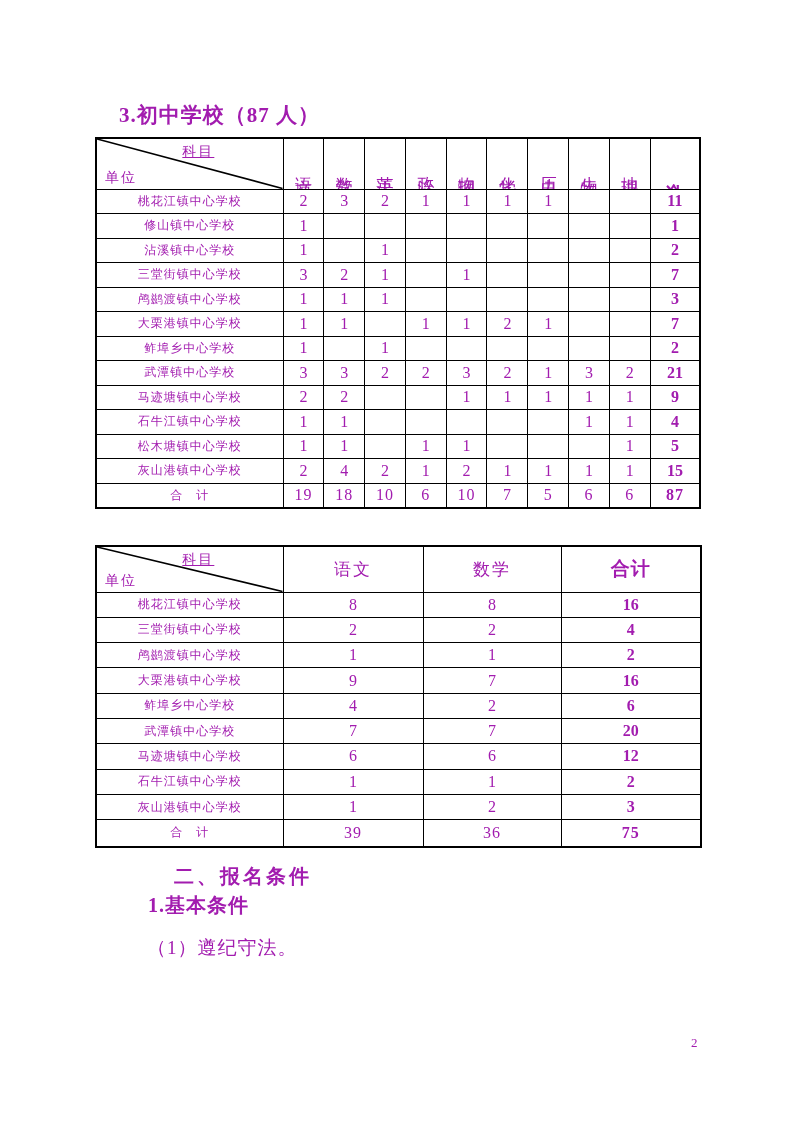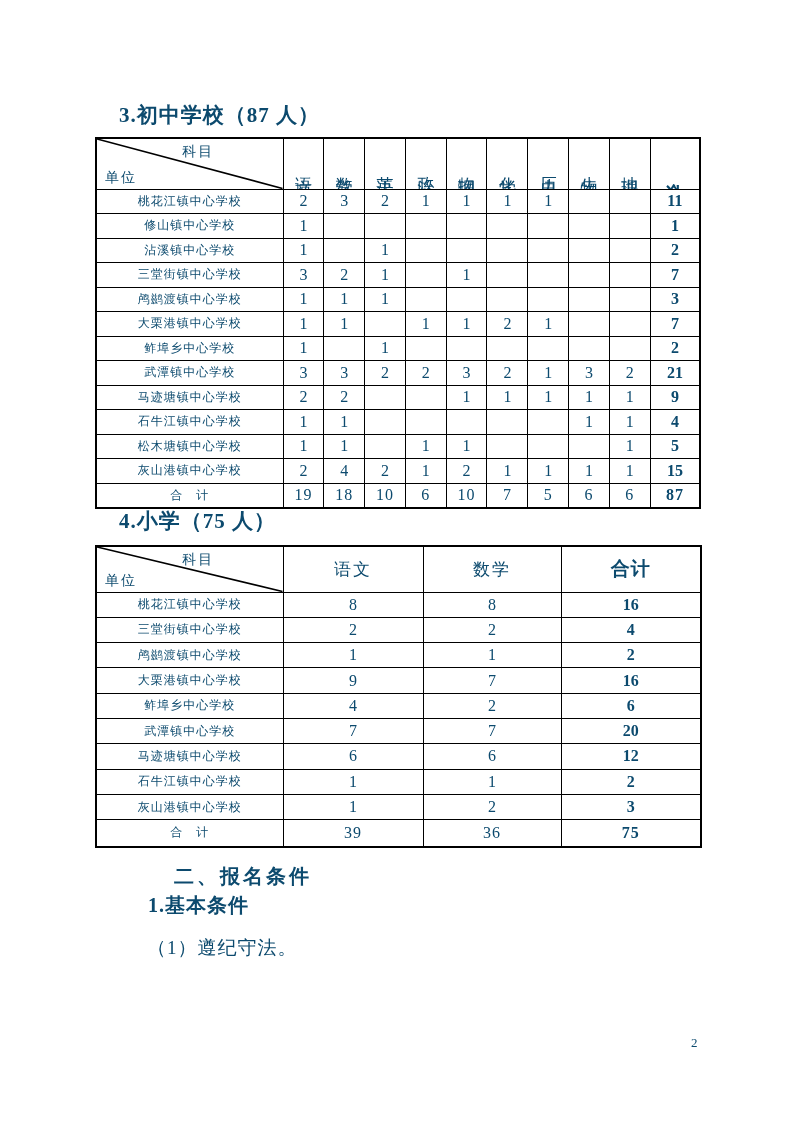--- a/index.html
+++ b/index.html
@@ -1,16 +1,16 @@
 <!DOCTYPE html>
 <html><head>
 <meta charset="utf-8">
 <style>
   html,body{margin:0;padding:0;background:#ffffff;}
-  .page{position:relative;width:793px;height:1122px;background:#ffffff;color:#0c4a6e;
+  .page{position:relative;width:793px;height:1122px;background:#ffffff;color:#a21caf;
         font-family:"Liberation Serif", serif;overflow:hidden;}
 
   .sec-title{position:absolute;margin:0;font-weight:bold;font-size:21px;letter-spacing:1px;
              font-family:"Liberation Serif", serif;}
   .t3{left:119px;top:101px;}
   .t4{left:119px;top:507px;}
 
   table.tbl{position:absolute;border-collapse:collapse;table-layout:fixed;background:#fff;
             border:2.5px solid #000;}
   .tbl th,.tbl td{border:1.6px solid #000;padding:0;text-align:center;vertical-align:middle;
@@ -31,21 +31,21 @@
   .tbl2 thead th.total-h{font-weight:bold;font-size:19px;letter-spacing:1px;}
 
   td.school{font-size:12px;letter-spacing:1px;}
   td.num{font-size:16px;}
   td.total{font-weight:bold;border-radius:8px;}
   tfoot td{font-weight:normal;letter-spacing:1px;}
 
   th.corner{position:relative;padding:0;}
   .corner .diag{position:absolute;left:0;top:0;width:100%;height:100%;display:block;}
   .corner-label{position:absolute;font-size:14px;font-weight:normal;letter-spacing:2px;}
-  .corner-top{top:4px;left:46%;}
+  .corner-top{top:4px;left:46%;text-decoration:underline;}
   .corner-bottom{bottom:2px;left:8px;margin-top:12px;}
 
   .h2{position:absolute;left:162px;top:851px;margin:12px;font-weight:bold;font-size:20px;
       letter-spacing:3px;font-family:"Liberation Sans", sans-serif;}
   .h3{position:absolute;left:148px;top:892px;margin:0;font-weight:bold;font-size:20px;
       letter-spacing:1px;font-family:"Liberation Serif", serif;}
   .para{position:absolute;left:147px;top:935px;margin:0;font-size:19px;letter-spacing:1px;}
   .pagenum{position:absolute;left:691px;top:1035px;font-size:13px;}
 </style>
 </head>
@@ -270,21 +270,20 @@
         <td class="num">10</td>
         <td class="num">7</td>
         <td class="num">5</td>
         <td class="num">6</td>
         <td class="num">6</td>
         <td class="num total">87</td>
       </tr>
     </tfoot>
   </table>
 
-  <h3 class="sec-title t4">4.小学（75 人）</h3>
 
   <table class="tbl tbl2">
     <colgroup>
       <col style="width:187px">
       <col style="width:140px">
       <col style="width:138px">
       <col style="width:140px">
     </colgroup>
     <thead>
       <tr>

